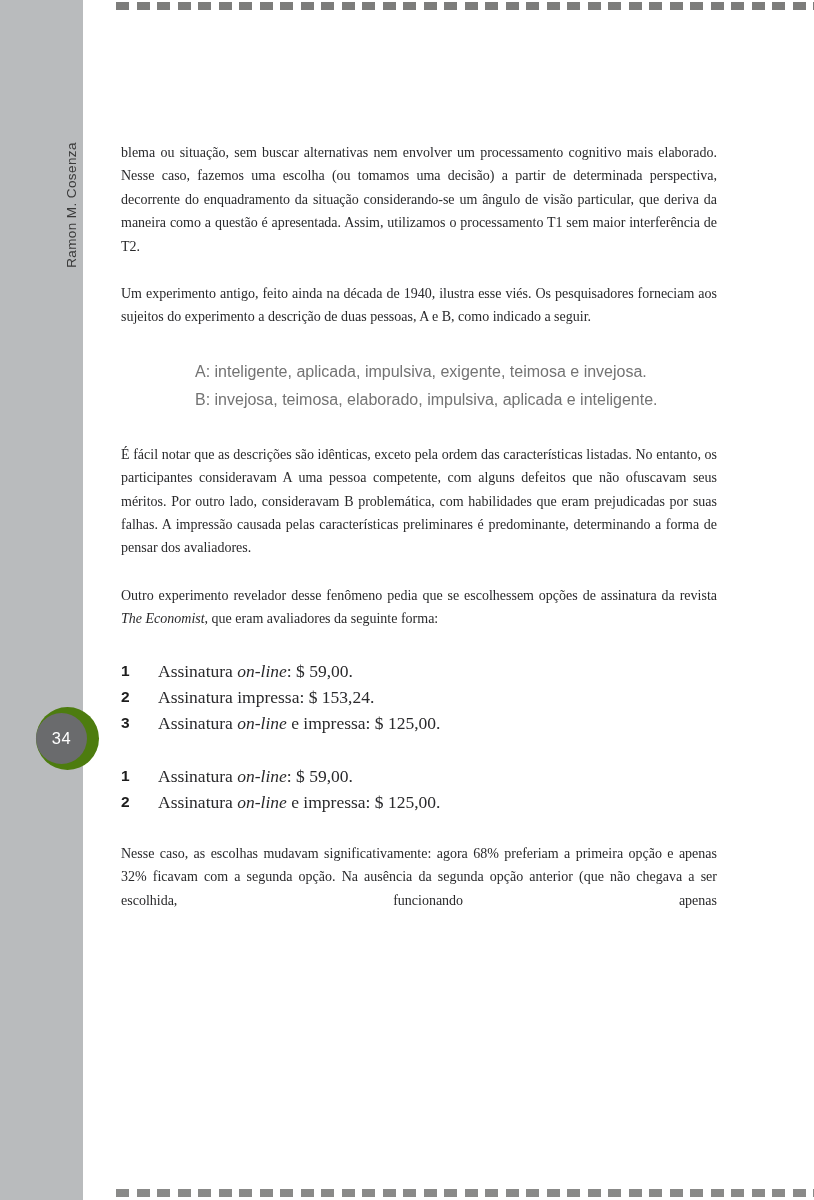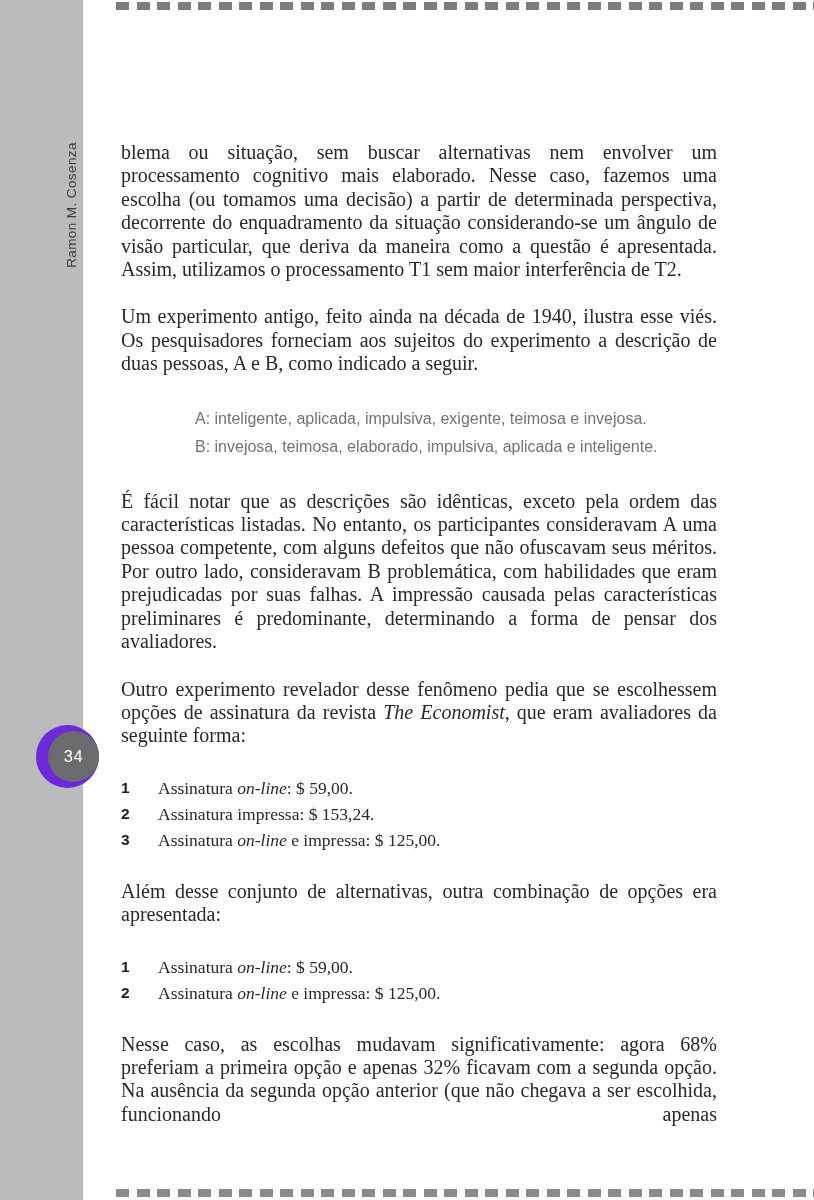--- a/index.html
+++ b/index.html
@@ -23,24 +23,24 @@
     transform: translate(-50%, -50%) rotate(-90deg);
     white-space: nowrap;
     font-family: "Liberation Sans", sans-serif;
     font-size: 13.5px;
     letter-spacing: 0.4px;
     color: #3a3a3a;
   }
 
   
   .badge-outer {
-    position: absolute; left: 36px; top: 725px;
+    position: absolute; left: 36px; top: 707px;
     width: 63px; height: 63px; border-radius: 50%;
-    background: #6d28d9;
-    display: flex; align-items: center; justify-content: flex-end;
+    background: #4d7c0f;
+    display: flex; align-items: center; justify-content: flex-start;
   }
   .badge-inner {
     width: 51px; height: 51px; border-radius: 50%;
     background: #6a6b6d;
     color: #ffffff;
     display: flex; align-items: center; justify-content: center;
     font-family: "Liberation Sans", sans-serif;
     font-size: 16.5px;
     letter-spacing: 0.5px;
   }
@@ -58,21 +58,21 @@
 
   
   .content {
     position: absolute; left: 121px; top: 141px;
     width: 596px;
     color: #29292b;
   }
   .content p {
     margin: 0 0 24px 0;
     font-family: "Liberation Serif", serif;
-    font-size: 20px;
+    font-size: 14px;
     line-height: 23.4px;
     text-align: justify;
   }
   .content p.continues { text-align-last: justify; margin-bottom: 16px; }
 
   .display-block {
     margin: 29px 0 29px 74px;
     font-family: "Liberation Sans", sans-serif;
     font-size: 16px;
     line-height: 28px;
@@ -136,21 +136,20 @@
       <span class="option-num">2</span>
       <span class="option-text"><span>Assinatura impressa: $ 153,24.</span><i></i><span></span></span>
     </div>
     <div class="option-item">
       <span class="option-num">3</span>
       <span class="option-text"><span>Assinatura </span><i>on-line</i><span> e impressa: $ 125,00.</span></span>
     </div>
   </div>
 
 
-  <p>Além desse conjunto de alternativas, outra combinação de opções era apresentada:</p>
 
   <div class="option-list">
     <div class="option-item">
       <span class="option-num">1</span>
       <span class="option-text"><span>Assinatura </span><i>on-line</i><span>: $ 59,00.</span></span>
     </div>
     <div class="option-item">
       <span class="option-num">2</span>
       <span class="option-text"><span>Assinatura </span><i>on-line</i><span> e impressa: $ 125,00.</span></span>
     </div>

